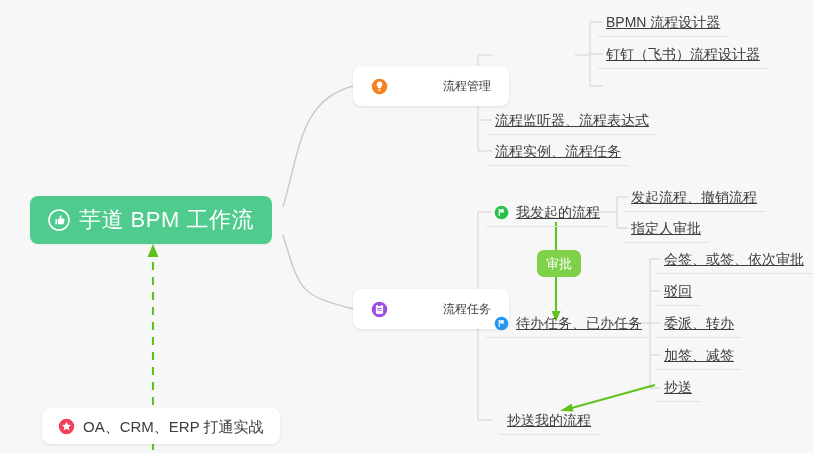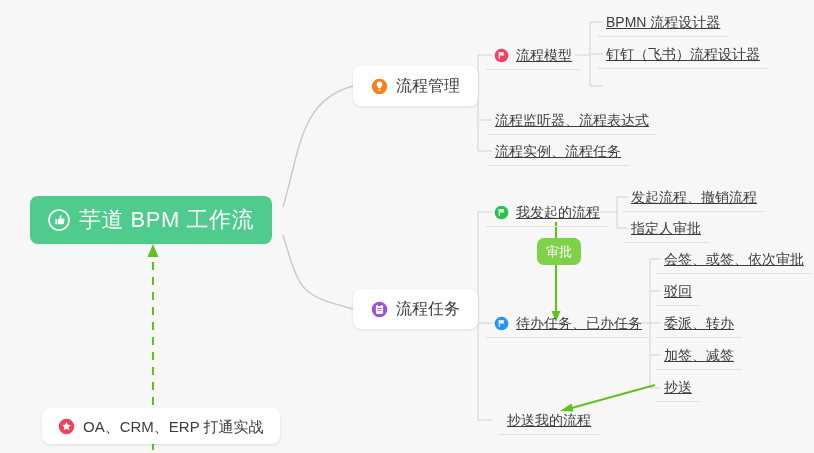--- a/index.html
+++ b/index.html
@@ -43,21 +43,21 @@
     box-sizing:border-box;
     box-shadow:0 1px 3px rgba(0,0,0,0.10);
   }
   .card-label{
     color:#3d3d3d;
     font-size:15px;
     white-space:nowrap;
     line-height:1;
   }
   .card-node.big{height:40px;padding:0 18px;}
-  .card-node.big .card-label{font-size:16px;}
+  .card-node.big .card-label{font-size:12px;margin-left:47px;}
 
   
   .leaf{
     position:absolute;
     display:flex;align-items:center;gap:7px;
     height:29px;
     box-sizing:border-box;
     padding:0 8px 0 8px;
     border-bottom:1px solid #e2e2e2;
     white-space:nowrap;
@@ -153,30 +153,20 @@
       <svg width="17" height="17" viewBox="0 0 18 18">
         <circle cx="9" cy="9" r="8.2" fill="#f5821f"></circle>
         <path d="M9 3.6a3.1 3.1 0 00-1.7 5.7v1.4h3.4V9.3A3.1 3.1 0 009 3.6z" fill="#ffffff"></path>
         <rect x="7.6" y="11.3" width="2.8" height="1" rx="0.5" fill="#ffffff"></rect>
         <rect x="7.9" y="12.7" width="2.2" height="1" rx="0.5" fill="#ffffff"></rect>
       </svg>
     </span>
     <span class="card-label">流程管理</span>
   </div>
 
-  <div class="leaf" style="left:486px;top:41px;">
-    <span class="ico">
-      <svg width="15" height="15" viewBox="0 0 16 16">
-        <circle cx="8" cy="8" r="7.3" fill="#f2405d"></circle>
-        <rect x="5" y="4" width="1.2" height="8" rx="0.5" fill="#ffffff"></rect>
-        <path d="M6.6 4.4h4.5l-1.1 1.8 1.1 1.8H6.6z" fill="#ffffff"></path>
-      </svg>
-    </span>
-    <span class="leaf-label">流程模型</span>
-  </div>
 
   <div class="leaf" style="left:598px;top:8px;">
     <span class="leaf-label">BPMN 流程设计器</span>
   </div>
 
   <div class="leaf" style="left:598px;top:40px;">
     <span class="leaf-label">钉钉（飞书）流程设计器</span>
   </div>
 
 
@@ -248,21 +238,21 @@
   </div>
 
   <div class="leaf" style="left:656px;top:373px;">
     <span class="leaf-label">抄送</span>
   </div>
 
   <div class="leaf" style="left:483px;top:406px;margin-left:16px;">
     <span class="leaf-label">抄送我的流程</span>
   </div>
 
-  <div class="tag-node" style="left:537px;top:238px;justify-content:center;">
+  <div class="tag-node" style="left:537px;top:250px;justify-content:center;">
     <span class="tag-label">审批</span>
   </div>
 
   <div class="card-node" style="left:42px;top:408px;">
     <span class="ico">
       <svg width="17" height="17" viewBox="0 0 18 18">
         <circle cx="9" cy="9" r="8.2" fill="#f2405d"></circle>
         <path d="M9 4.1l1.45 2.94 3.25.47-2.35 2.29.55 3.23L9 11.5l-2.9 1.53.55-3.23-2.35-2.29 3.25-.47z" fill="#ffffff"></path>
       </svg>
     </span>

